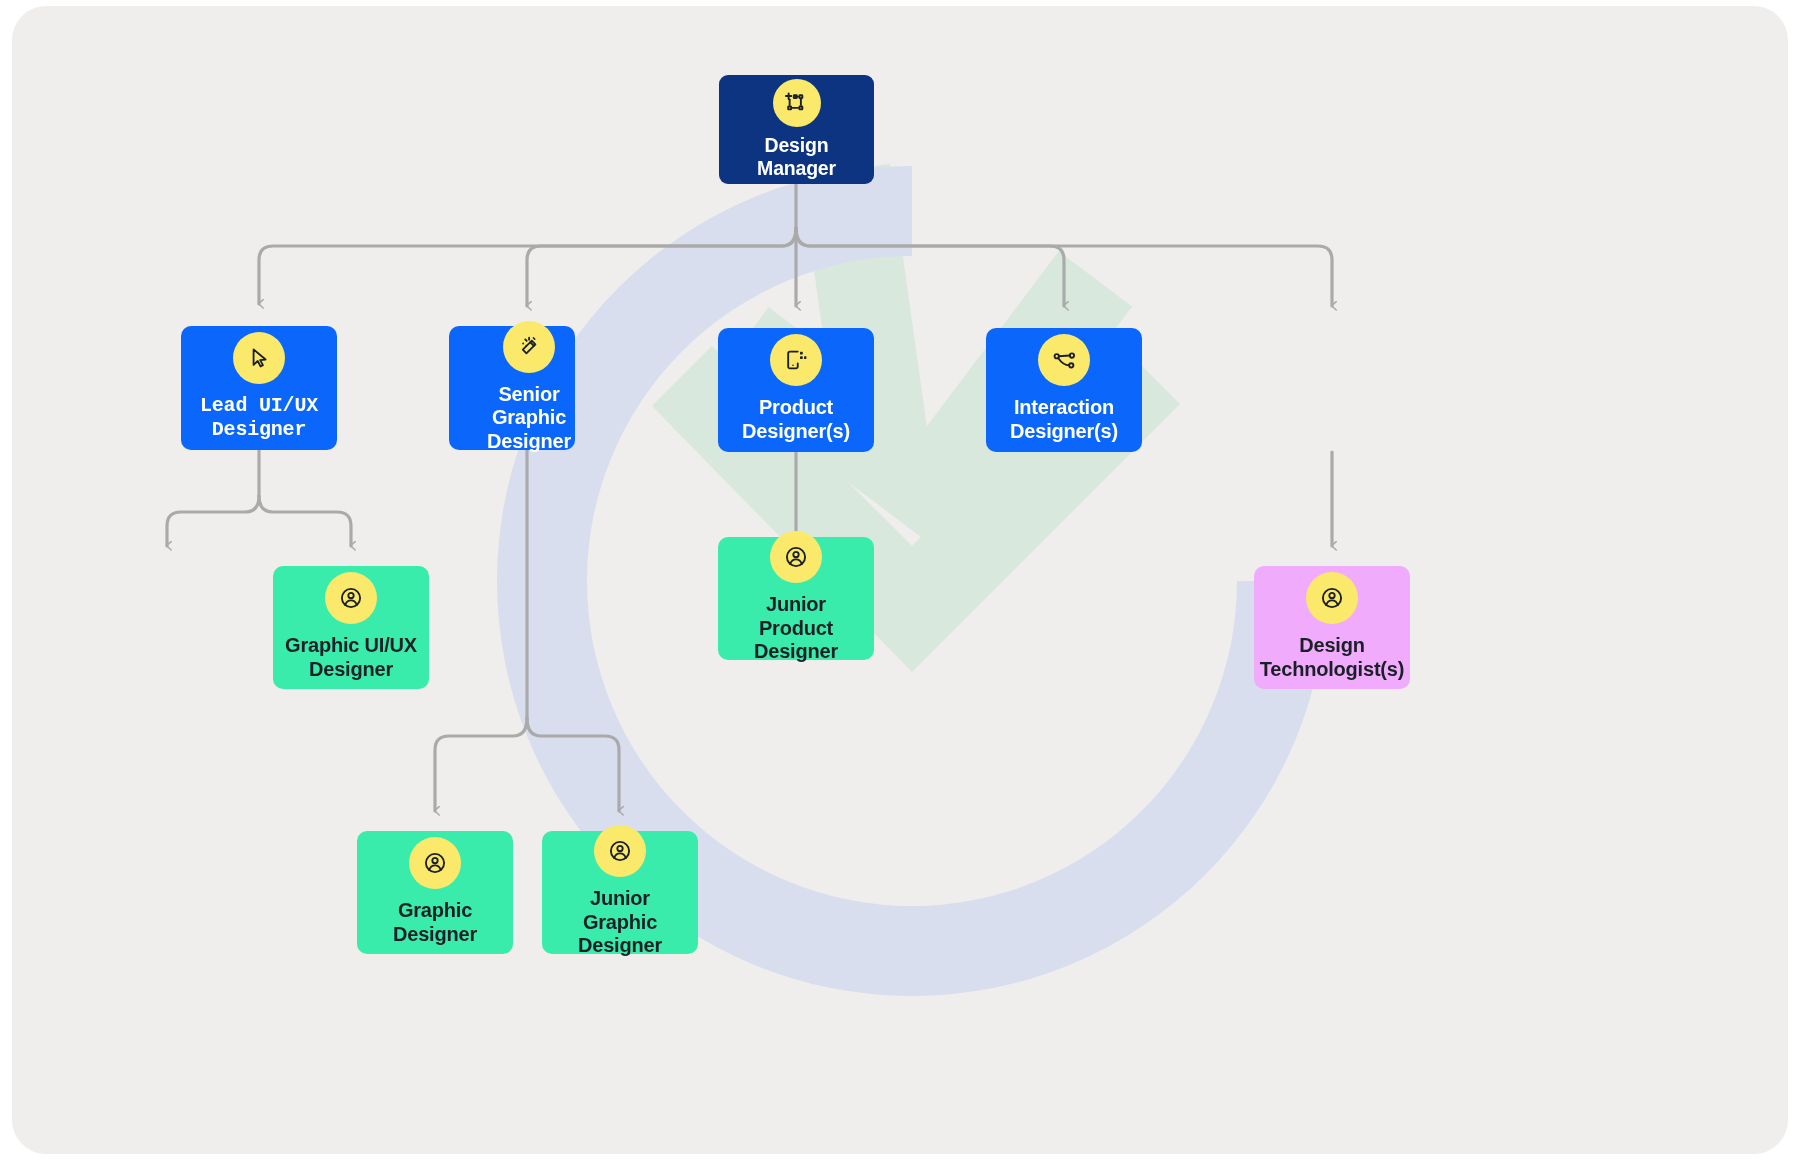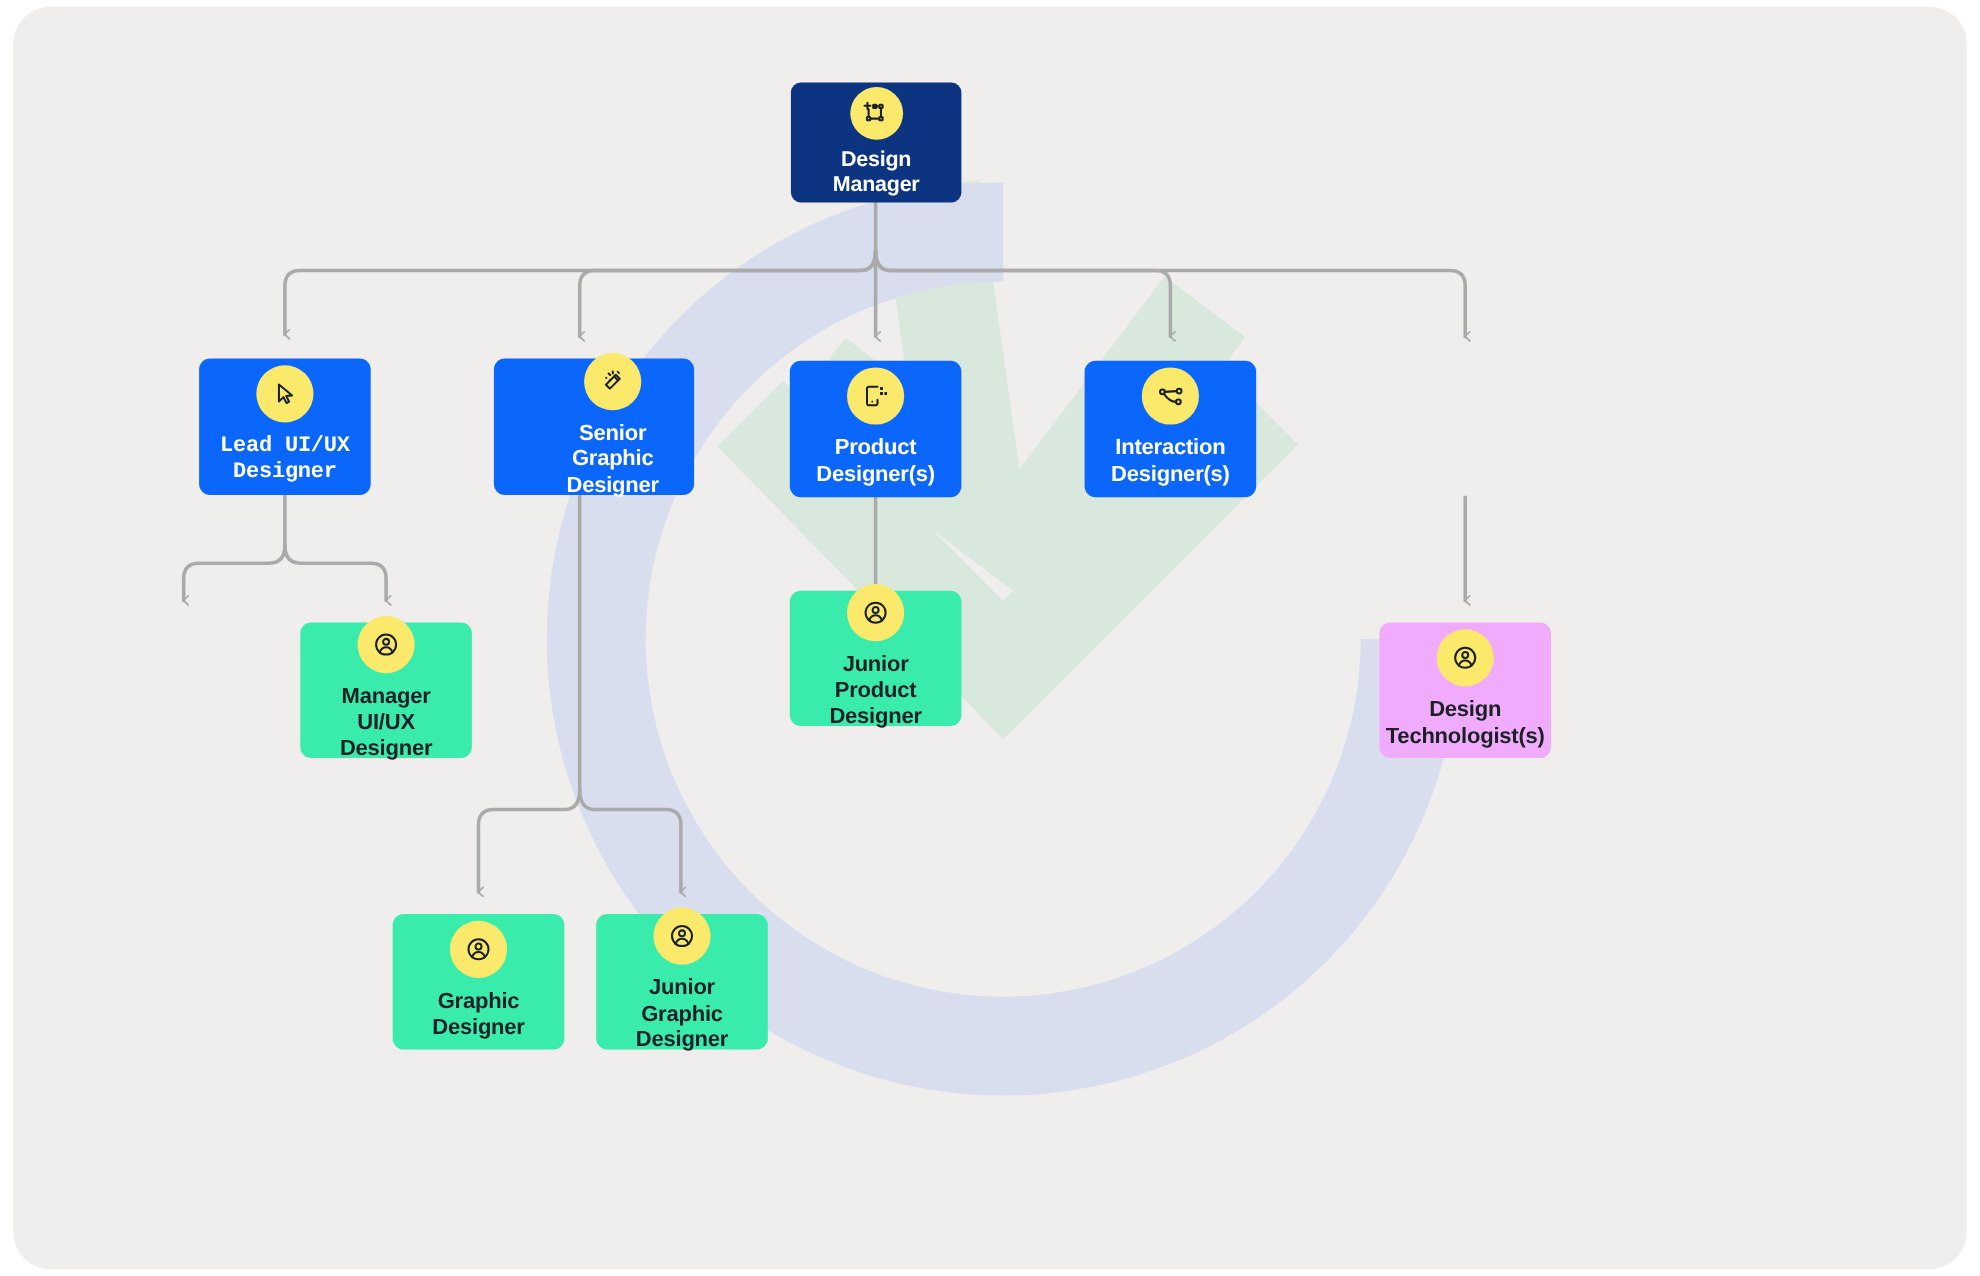--- a/index.html
+++ b/index.html
@@ -158,21 +158,21 @@
     <div class="node level1" style="left: 169px; top: 320px; width: 156px; height: 124px; background: rgb(11, 103, 251); font-family: Liberation Mono, monospace;">
       <span class="badge" style="background: rgb(251, 233, 107);">
         <svg width="26" height="26" viewBox="0 0 24 24" fill="none" stroke="#1b2026" stroke-width="1.7" stroke-linecap="round" stroke-linejoin="round">
           <path d="M7 4.2 L7 18.4 L10.8 14.8 L13.4 19.8 L15.6 18.6 L13.1 13.9 L18.1 13.4 Z"></path>
         </svg>
       </span>
       <span class="label">Lead UI/UX
 Designer</span>
     </div>
 
-    <div class="node level1" style="left: 437px; top: 320px; width: 182px; height: 124px; background: rgb(11, 103, 251); padding-left: 44px;">
+    <div class="node level1" style="left: 437px; top: 320px; width: 126px; height: 124px; background: rgb(11, 103, 251); padding-left: 44px;">
       <span class="badge" style="background: rgb(251, 233, 107);">
         <svg width="26" height="26" viewBox="0 0 24 24" fill="none" stroke="#1b2026" stroke-width="1.7" stroke-linecap="round" stroke-linejoin="round">
           <path d="M14.6 6.2 L17.9 9.5 L9.6 17.8 L6.3 14.5 Z"></path>
           <path d="M13.2 7.6 L16.5 10.9"></path>
           <path d="M12.1 3.4 L12.1 5.2"></path>
           <path d="M8.6 5.1 L9.9 6.4"></path>
           <path d="M16.1 3.6 L17.3 4.8" stroke-width="1.4"></path>
           <circle cx="6.6" cy="8.8" r="0.85" fill="#1b2026" stroke="none"></circle>
           <circle cx="9.4" cy="10.7" r="0.7" fill="#1b2026" stroke="none"></circle>
         </svg>
@@ -212,21 +212,21 @@
 
 
     <div class="node level2" style="left: 261px; top: 560px; width: 156px; height: 123px; background: rgb(58, 236, 172);">
       <span class="badge" style="background: rgb(251, 233, 107);">
         <svg width="26" height="26" viewBox="0 0 24 24" fill="none" stroke="#1b2026" stroke-width="1.7" stroke-linecap="round" stroke-linejoin="round">
           <circle cx="12" cy="12" r="8.4"></circle>
           <circle cx="12" cy="9.7" r="2.5"></circle>
           <path d="M6.6 18.6 C 7.6 15.6 9.5 14.2 12 14.2 C 14.5 14.2 16.4 15.6 17.4 18.6"></path>
         </svg>
       </span>
-      <span class="label">Manager UI/UX
+      <span class="label">Graphic UI/UX
 Designer</span>
     </div>
 
     <div class="node level2" style="left: 706px; top: 531px; width: 156px; height: 123px; background: rgb(58, 236, 172);">
       <span class="badge" style="background: rgb(251, 233, 107);">
         <svg width="26" height="26" viewBox="0 0 24 24" fill="none" stroke="#1b2026" stroke-width="1.7" stroke-linecap="round" stroke-linejoin="round">
           <circle cx="12" cy="12" r="8.4"></circle>
           <circle cx="12" cy="9.7" r="2.5"></circle>
           <path d="M6.6 18.6 C 7.6 15.6 9.5 14.2 12 14.2 C 14.5 14.2 16.4 15.6 17.4 18.6"></path>
         </svg>

